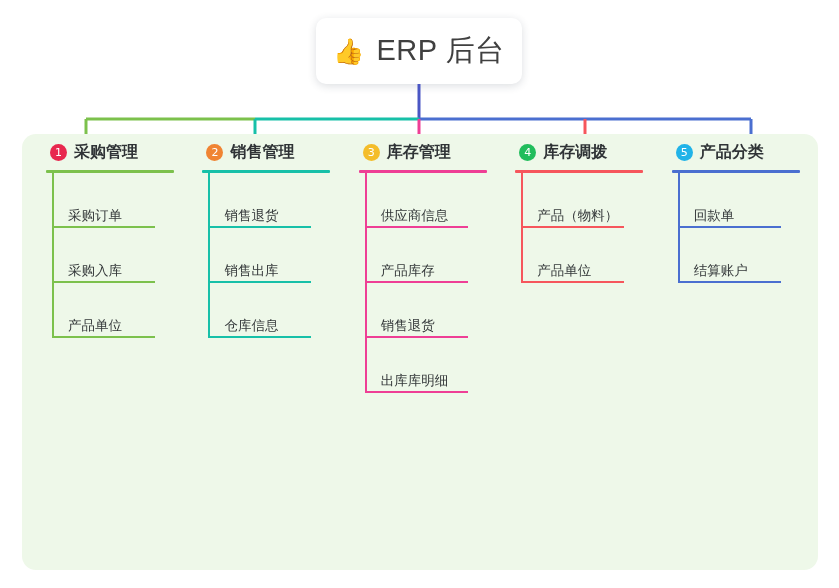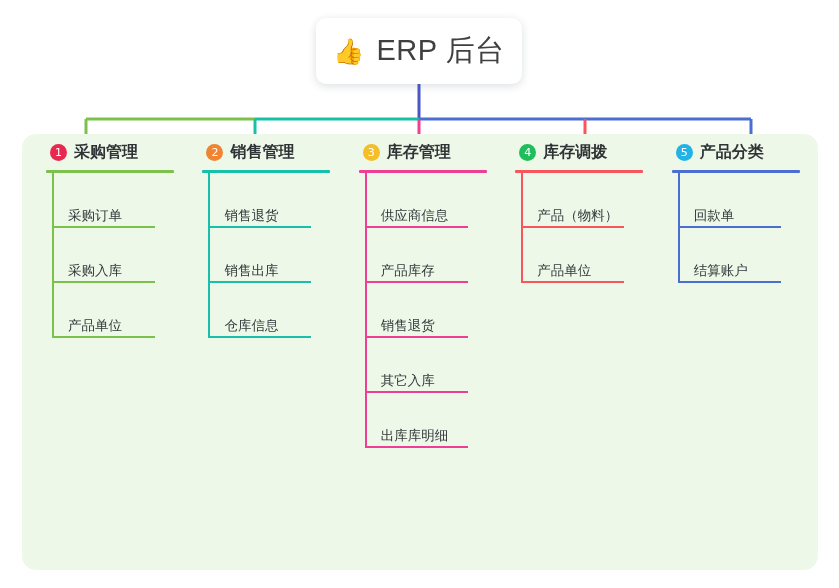--- a/index.html
+++ b/index.html
@@ -236,24 +236,20 @@
             </div>
             <div class="item">
               <span class="item-label">产品库存</span>
               <div class="item-rule" style="background: rgb(238, 63, 149);"></div>
             </div>
             <div class="item">
               <span class="item-label">销售退货</span>
               <div class="item-rule" style="background: rgb(238, 63, 149);"></div>
             </div>
             <div class="item">
-              <span class="item-label">其它入库</span>
-              <div class="item-rule" style="background: rgb(238, 63, 149);"></div>
-            </div>
-            <div class="item">
               <span class="item-label">出库库明细</span>
               <div class="item-rule" style="background: rgb(238, 63, 149);"></div>
             </div>
           </div>
         </div>
         <div class="column col-3">
           <div class="col-head">
             <span class="badge" style="background: rgb(33, 189, 92);">4</span>
             <span class="col-title">库存调拨</span>
           </div>

